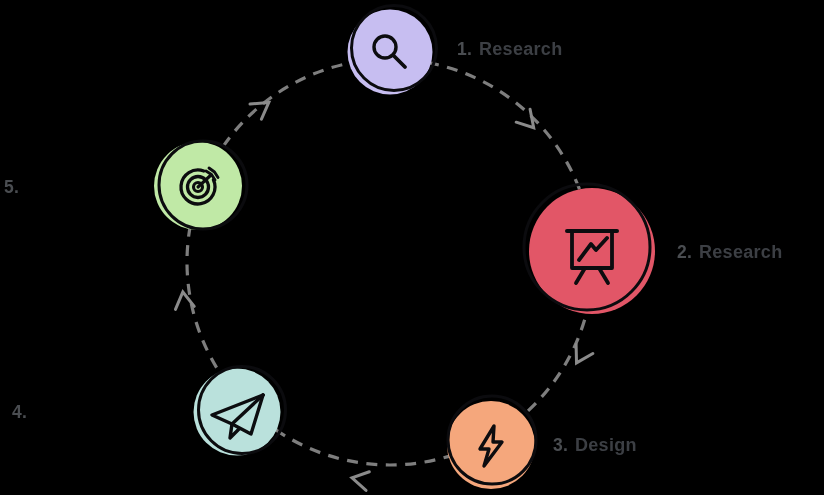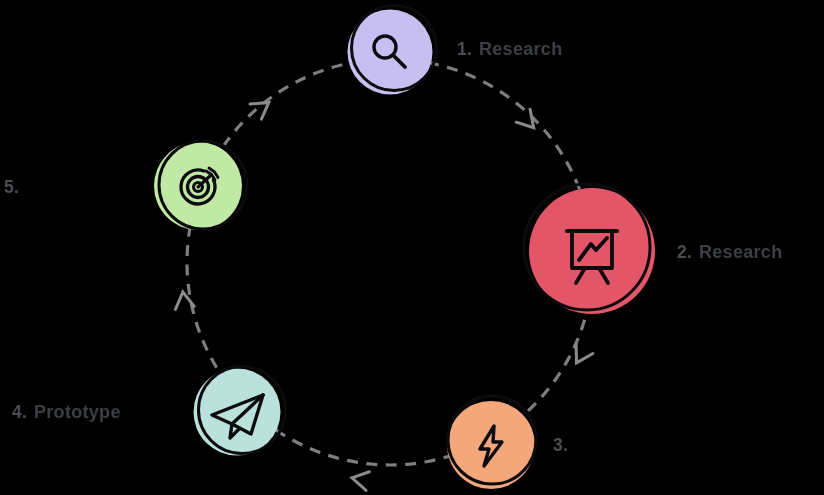--- a/index.html
+++ b/index.html
@@ -102,22 +102,22 @@
   <div class="step-label lbl-research">
     <span class="step-number">1.</span>
     <span class="step-name">Research</span>
   </div>
   <div class="step-label lbl-evidence">
     <span class="step-number">2.</span>
     <span class="step-name">Research</span>
   </div>
   <div class="step-label lbl-design">
     <span class="step-number">3.</span>
+    <span class="step-name">Design</span>
   </div>
   <div class="step-label lbl-prototype">
     <span class="step-number">4.</span>
-    <span class="step-name">Prototype</span>
   </div>
   <div class="step-label lbl-validate">
     <span class="step-number">5.</span>
   </div>
 
 </div>
 
 </body></html>

